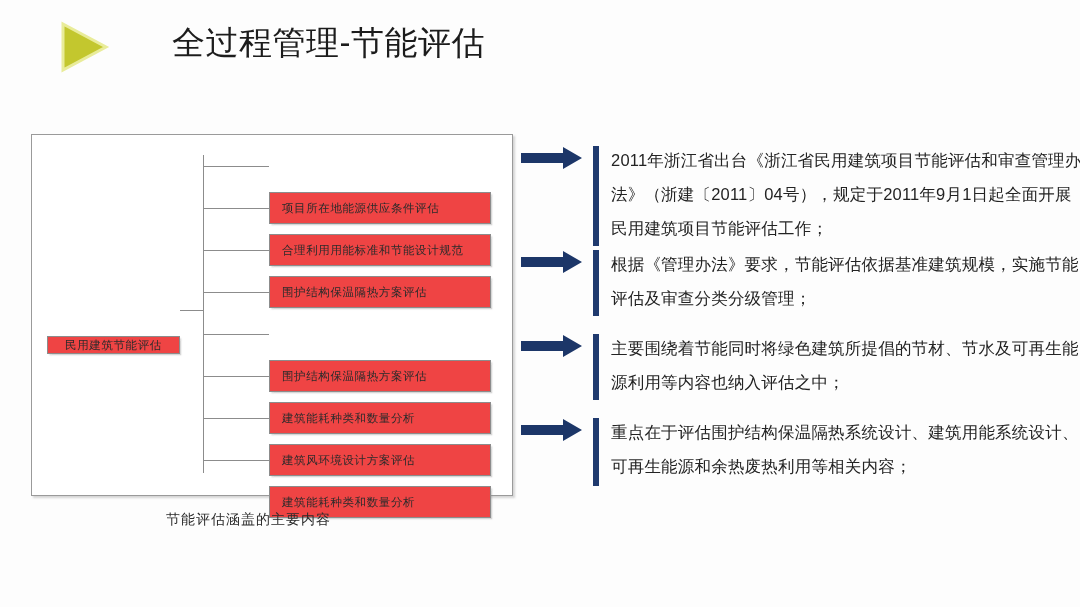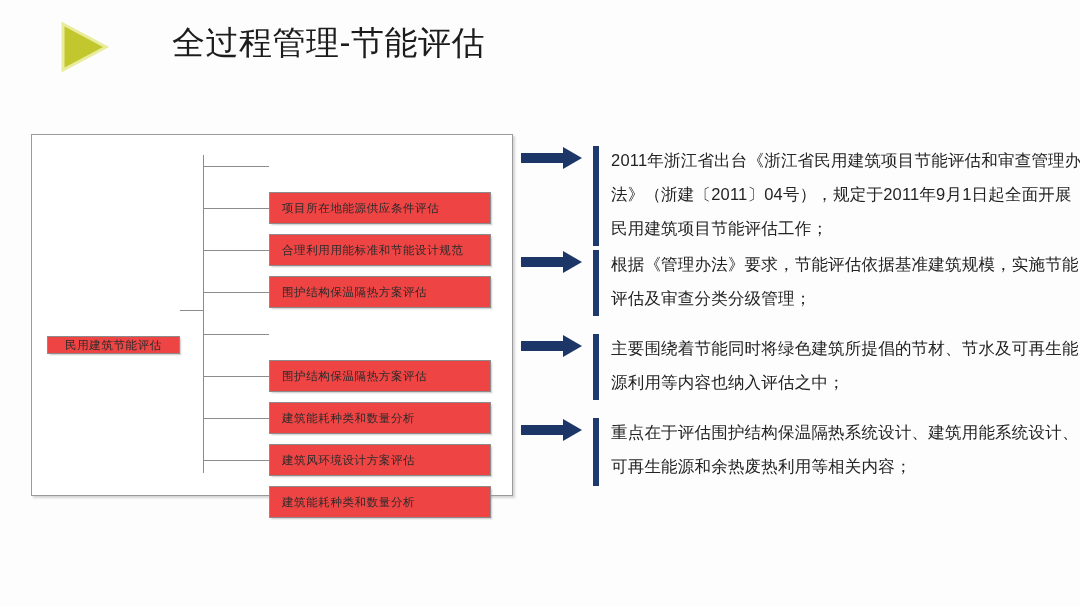--- a/index.html
+++ b/index.html
@@ -199,20 +199,21 @@
       <span class="node-label">建筑能耗种类和数量分析</span>
     </div>
     <div class="node-box leaf-node" style="top:267px">
       <span class="node-label">建筑风环境设计方案评估</span>
     </div>
     <div class="node-box leaf-node" style="top:309px">
       <span class="node-label">建筑能耗种类和数量分析</span>
     </div>
   </div>
 
+  <div id="diagram-caption">节能评估涵盖的主要内容</div>
 
   <div class="bullet-block" style="top:146px">
     <svg class="arrow-icon" viewBox="0 0 62 24">
       <polygon points="0,7 42,7 42,1 61,12 42,23 42,17 0,17" fill="#1c3668"></polygon>
     </svg>
     <div class="accent-bar" style="height:100px"></div>
     <div class="bullet-text">2011年浙江省出台《浙江省民用建筑项目节能评估和审查管理办法》（浙建〔2011〕04号），规定于2011年9月1日起全面开展民用建筑项目节能评估工作；</div>
   </div>
 
   <div class="bullet-block" style="top:250px">

